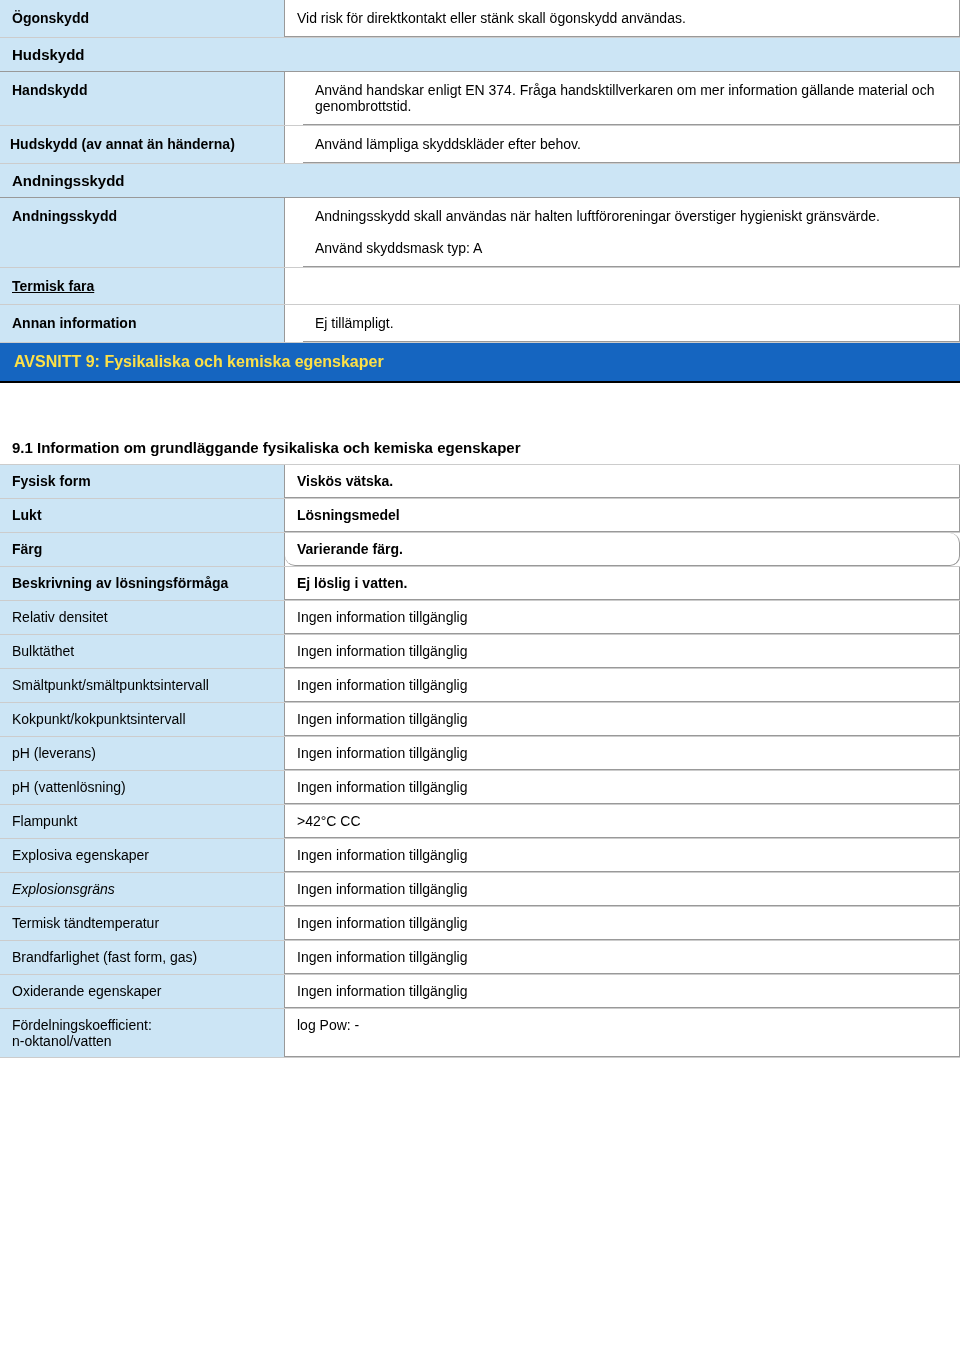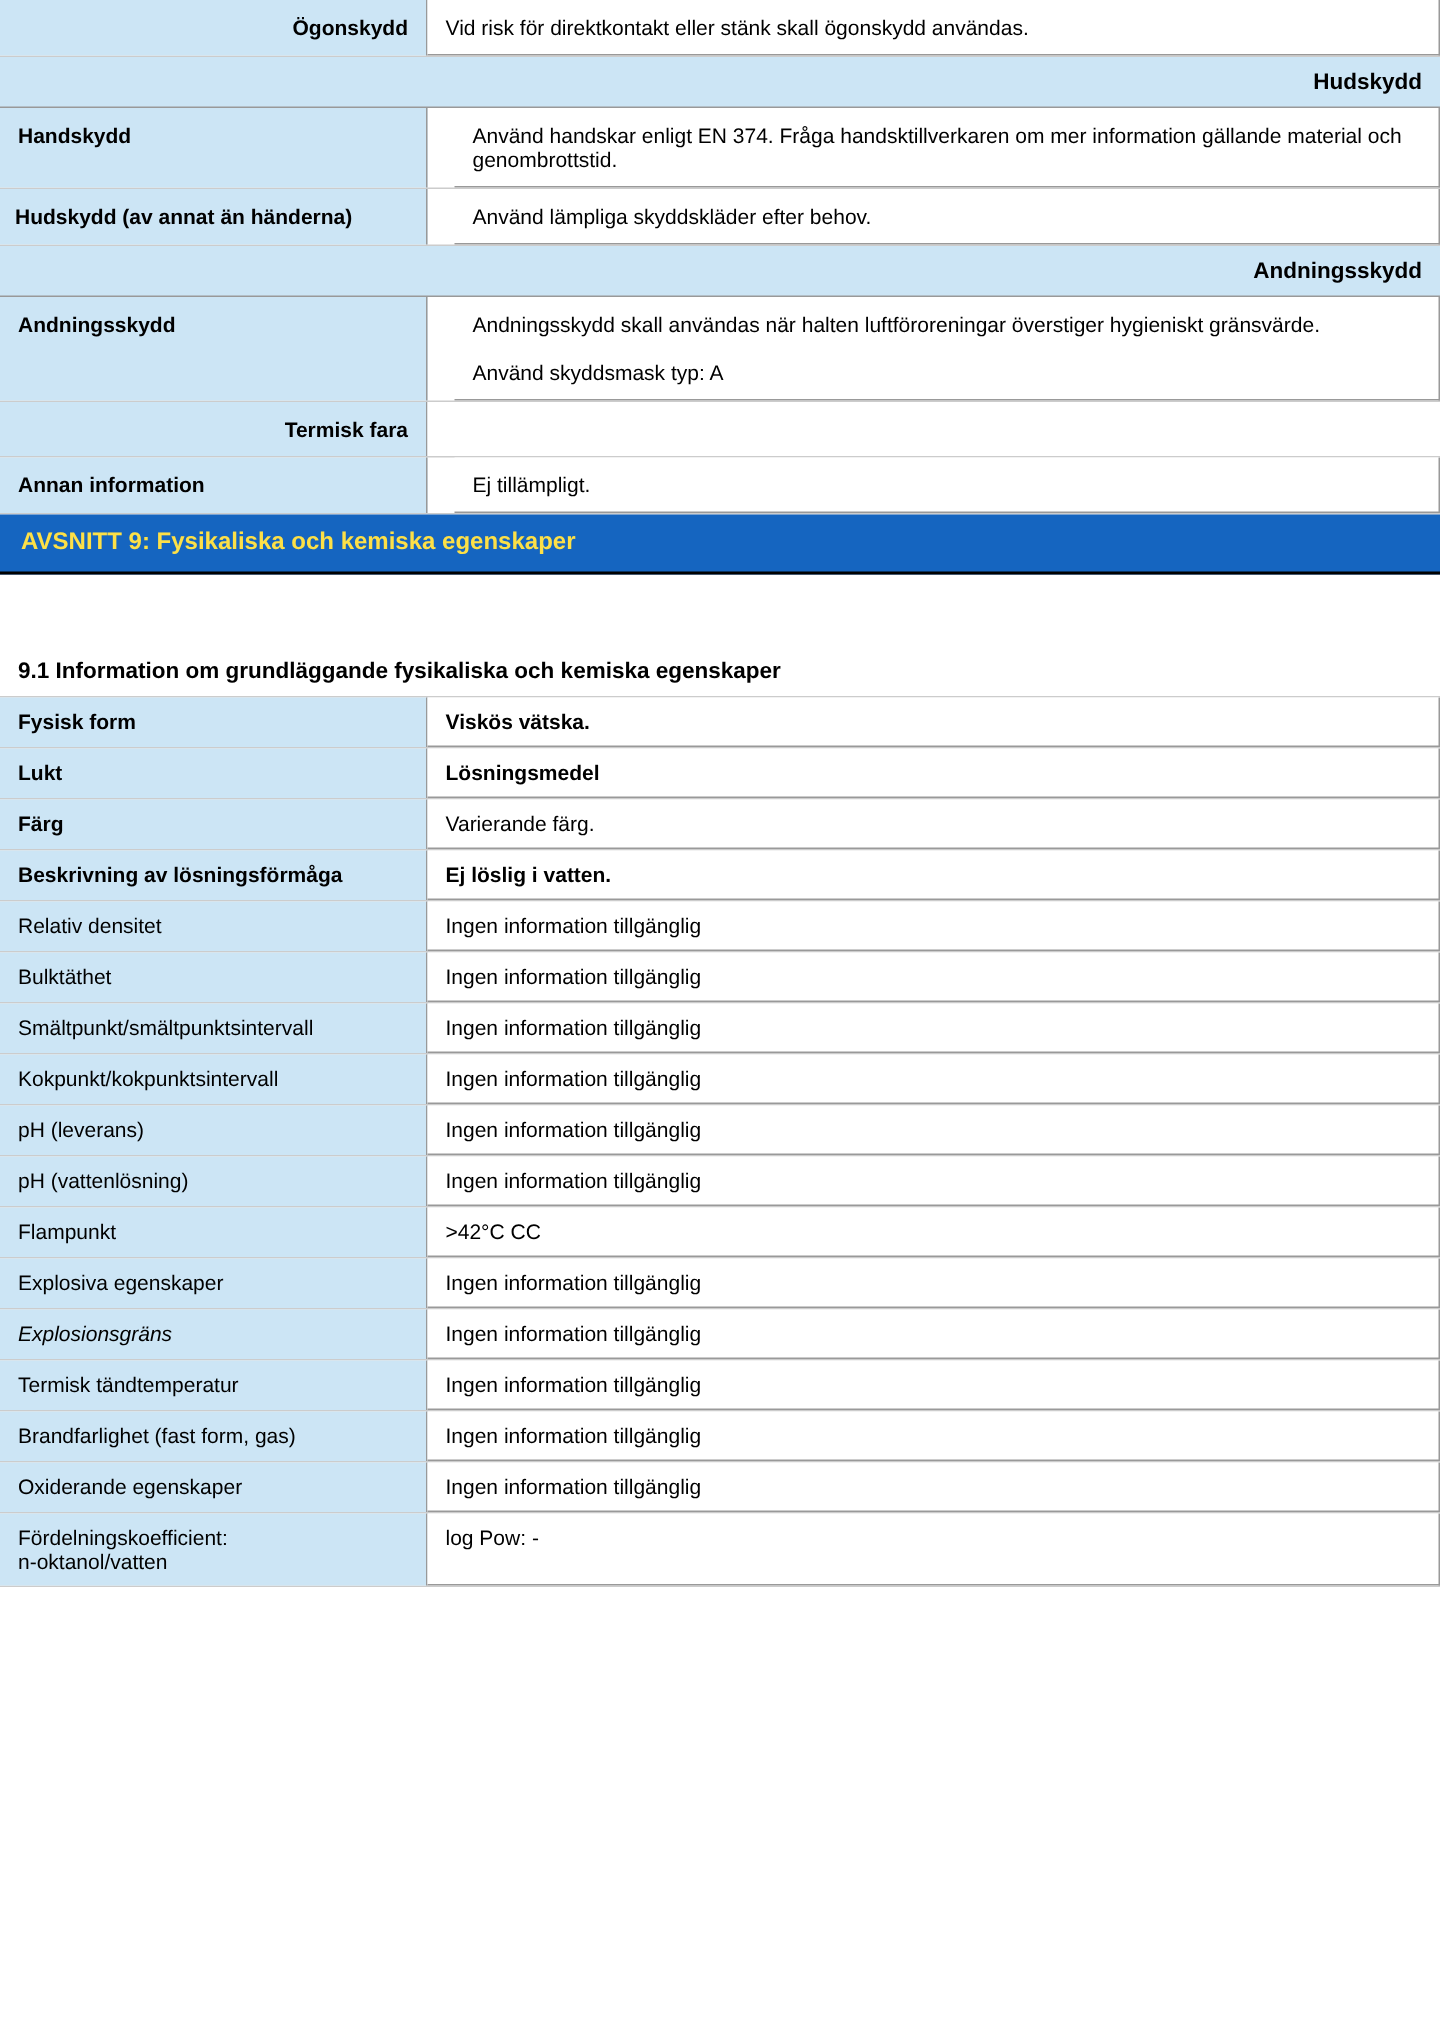--- a/index.html
+++ b/index.html
@@ -118,27 +118,28 @@
     .prop-value {
       flex: 1;
       padding: 8px 12px;
       background: #fff;
       font-size: 14px;
       border: 1px solid #999;
       border-left: none;
       border-top: none;
     }
 
-    .bold { font-weight: bold; text-align: right; }
+    .bold { font-weight: bold; }
 
     
     .termisk-row {
       display: flex;
       width: 100%;
       border-bottom: 1px solid #ccc;
+      text-decoration: underline;
     }
 
     .termisk-left {
       width: 285px;
       min-width: 285px;
       background: #cce5f5;
       padding: 10px 12px;
       font-weight: bold;
       border-right: 1px solid #999;
     }
@@ -201,21 +202,21 @@
       <div class="prop-row">
         <div class="prop-label" style="white-space: pre-line; font-weight: bold;">Fysisk form</div>
         <div class="prop-value" style="font-weight: bold;">Viskös vätska.</div>
       </div>
       <div class="prop-row">
         <div class="prop-label" style="white-space: pre-line; font-weight: bold;">Lukt</div>
         <div class="prop-value" style="font-weight: bold;">Lösningsmedel</div>
       </div>
       <div class="prop-row">
         <div class="prop-label" style="white-space: pre-line; font-weight: bold;">Färg</div>
-        <div class="prop-value" style="font-weight: normal;">Varierande färg.</div>
+        <div class="prop-value" style="font-weight: bold; border-radius: 10px;">Varierande färg.</div>
       </div>
       <div class="prop-row">
         <div class="prop-label" style="white-space: pre-line; font-weight: bold;">Beskrivning av lösningsförmåga</div>
         <div class="prop-value" style="font-weight: bold;">Ej löslig i vatten.</div>
       </div>
       <div class="prop-row">
         <div class="prop-label" style="white-space: pre-line;">Relativ densitet</div>
         <div class="prop-value">Ingen information tillgänglig</div>
       </div>
       <div class="prop-row">

